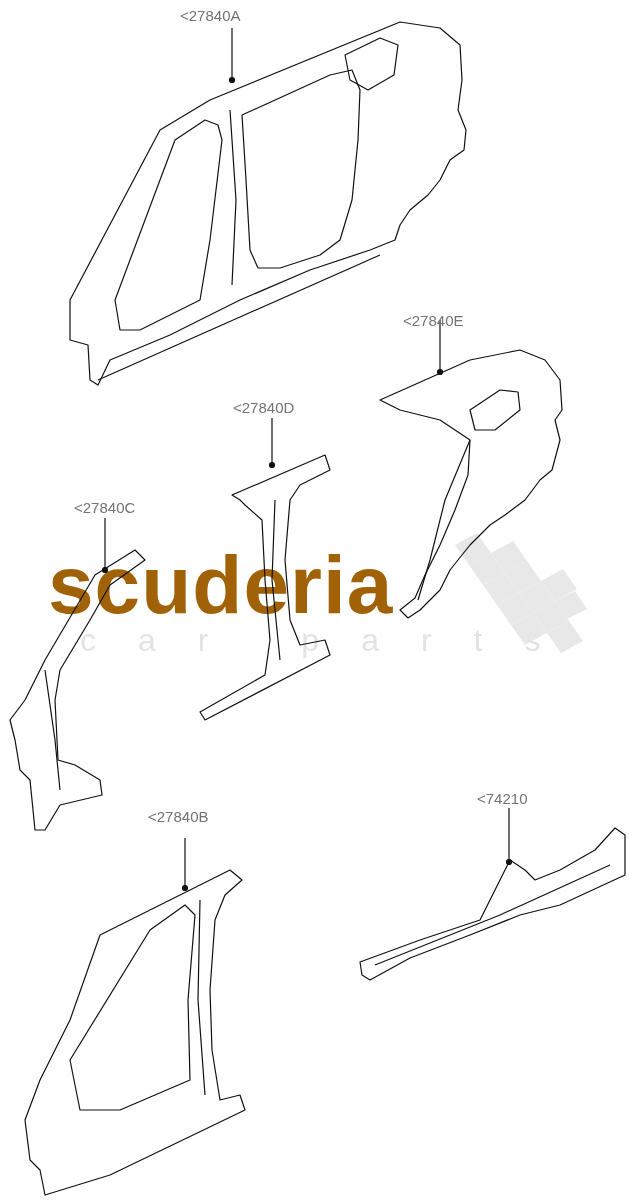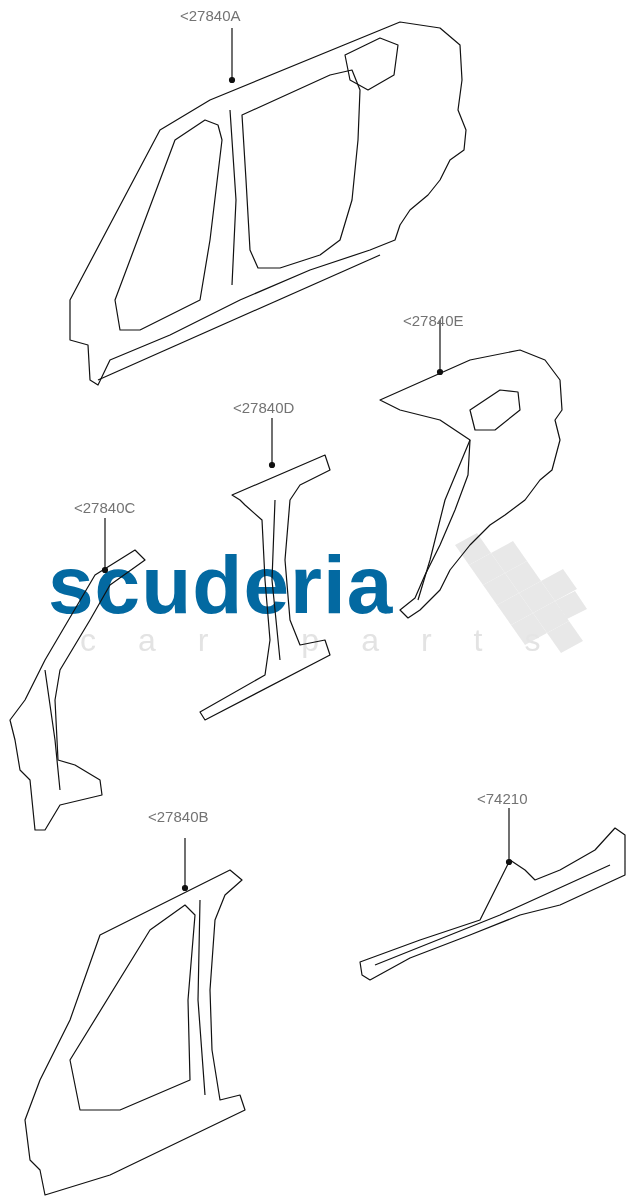--- a/index.html
+++ b/index.html
@@ -1,20 +1,20 @@
 <!DOCTYPE html>
 <html><head>
 <meta charset="utf-8">
 <style>
   html, body { margin:0; padding:0; background:#ffffff; }
   body { width:629px; height:1200px; position:relative; overflow:hidden; font-family:"Liberation Sans", sans-serif; }
   .label { position:absolute; color:#737373; font-size:15px; font-family:"Liberation Sans", sans-serif; cursor:pointer; }
   svg.parts { position:absolute; left:0; top:0; }
   .wm { position:absolute; font-family:"Liberation Sans", sans-serif; }
-  .wm-main { left:48px; top:538px; font-size:82px; color:#0369a1; font-weight:bold; letter-spacing:1px; }
+  .wm-main { left:48px; top:538px; font-size:82px; color:#a16207; font-weight:bold; letter-spacing:1px; }
   .wm-sub { left:80px; top:622px; font-size:32px; color:#e3e3e3; letter-spacing:42px; }
 </style>
 </head>
 <body>
 
 <div class="wm wm-main">scuderia</div>
 <div class="wm wm-sub">car parts</div>
 
 <svg class="parts" width="629" height="1200" viewBox="0 0 629 1200">
 

